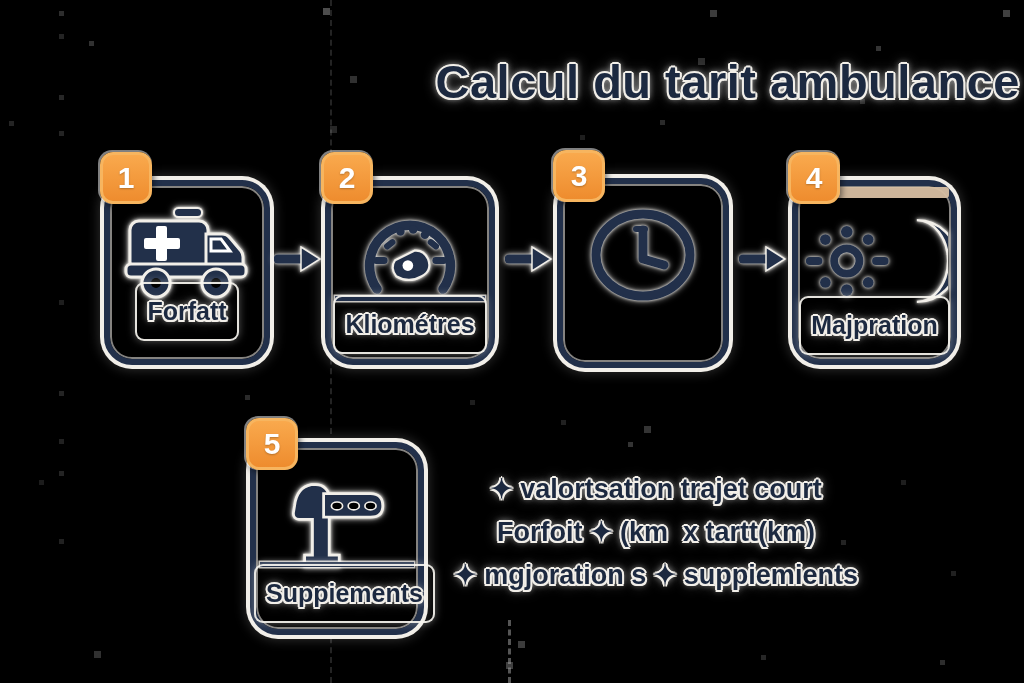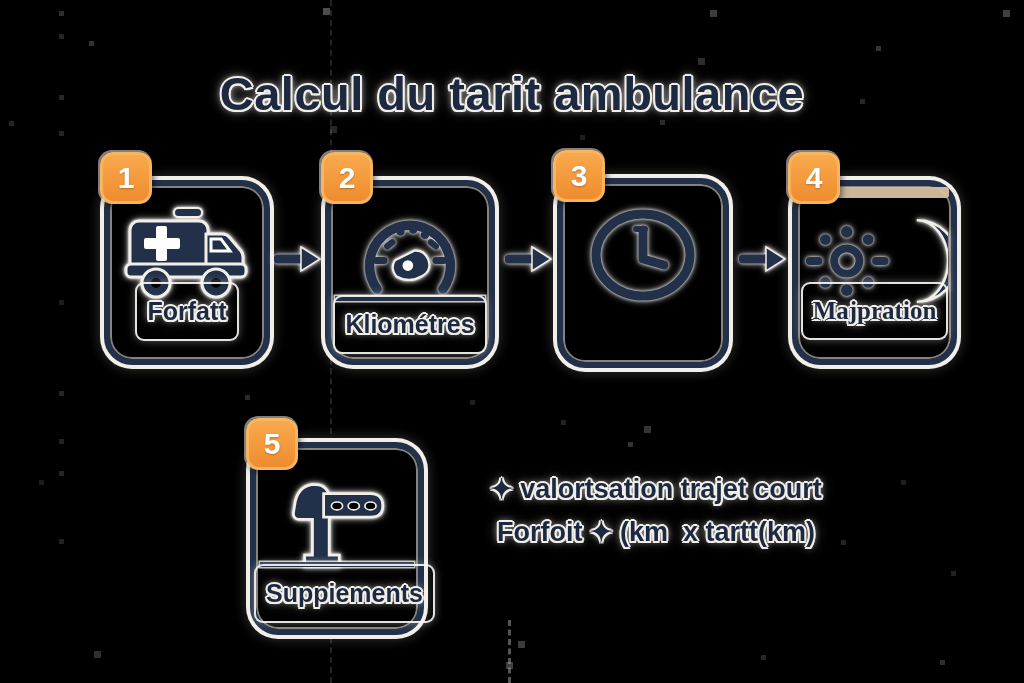--- a/index.html
+++ b/index.html
@@ -44,21 +44,21 @@
 
   .outlined{
     color:var(--navy-deep);
     text-shadow:
       2px 0 0 var(--halo), -2px 0 0 var(--halo), 0 2px 0 var(--halo), 0 -2px 0 var(--halo),
       1.5px 1.5px 0 var(--halo), -1.5px -1.5px 0 var(--halo),
       1.5px -1.5px 0 var(--halo), -1.5px 1.5px 0 var(--halo),
       0 0 7px rgba(255,255,255,.85), 0 0 14px rgba(255,255,255,.45);
   }
   .title{
-    position:absolute;left:0;right:0;top:50px;margin:16px;text-align:center;
+    position:absolute;left:0;right:0;top:50px;margin:4px;text-align:right;
     font-size:47px;font-weight:800;letter-spacing:.5px;
   }
   .step{
     position:absolute;box-sizing:border-box;background:#000;
     border:6px solid var(--navy);border-radius:28px;
     box-shadow:0 0 0 4px var(--halo), 0 0 12px 5px rgba(255,255,255,.18),
                inset 0 0 0 2px rgba(242,239,233,.55);
   }
   .s1{left:104px;top:180px;width:166px;height:185px;}
   .s2{left:325px;top:180px;width:170px;height:185px;}
@@ -77,21 +77,21 @@
   .icon svg{filter:drop-shadow(0 0 1.5px var(--halo)) drop-shadow(0 0 3px rgba(255,255,255,.65));}
   .label{
     position:absolute;left:0;right:0;text-align:center;
     font-size:25px;font-weight:700;white-space:nowrap;
   }
   .label .pill{
     display:inline-block;padding:13px 10px;border-radius:7px;
     box-shadow:0 0 0 2px rgba(248,246,240,.9), 0 0 8px 2px rgba(255,255,255,.35);
   }
   .s1 .label{bottom:20px;} .s2 .label{bottom:7px;} .s3 .label{bottom:22px;}
-  .s4 .label{bottom:21px;font-family:Liberation Serif, serif;} .s5 .label{bottom:8px;}
+  .s4 .label{bottom:6px;} .s5 .label{bottom:8px;}
   .sep{
     position:absolute;left:4px;right:4px;height:5px;background:var(--navy);
     box-shadow:0 0 0 1.5px rgba(242,239,233,.8), 0 0 6px rgba(255,255,255,.4);
   }
   .s2 .sep{bottom:58px;} .s5 .sep{bottom:62px;}
   .tanbar{position:absolute;top:1px;left:10px;right:2px;height:11px;background:var(--tan);border-radius:3px;opacity:.95;}
   .arrow{position:absolute;width:50px;height:34px;}
   .a1{left:274px;top:242px;} .a2{left:505px;top:242px;} .a3{left:739px;top:242px;}
   .arrow svg{filter:drop-shadow(0 0 1.5px var(--halo)) drop-shadow(0 0 3px rgba(255,255,255,.6));}
   .formula{position:absolute;left:440px;top:468px;width:432px;text-align:center;}
@@ -228,14 +228,15 @@
     </div>
     <div class="sep"></div>
     <div class="label outlined">
       <span class="pill">Suppiements</span>
     </div>
   </div>
 
   <div class="formula">
     <div class="fline outlined">✦ valortsation trajet court</div>
     <div class="fline outlined">Forfoit ✦ (km  x tartt(km)</div>
+    <div class="fline outlined">✦ mgjoration s ✦ suppiemients</div>
   </div>
 </div>
 
 </body></html>

